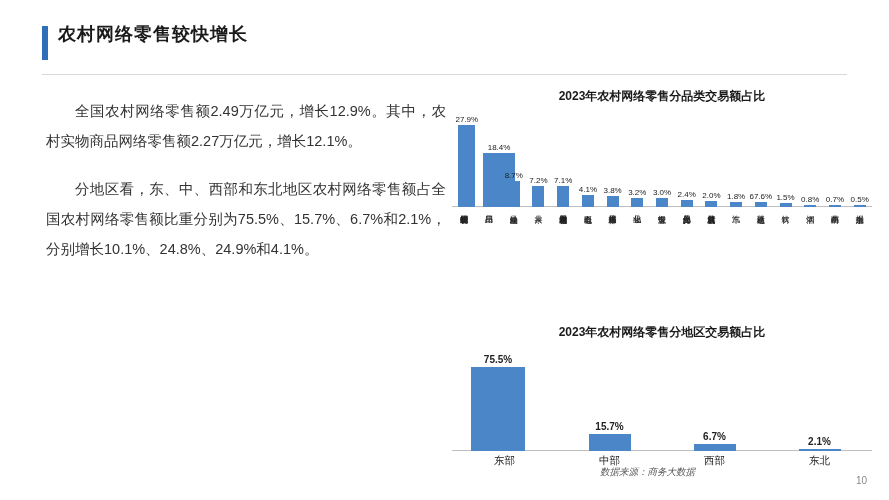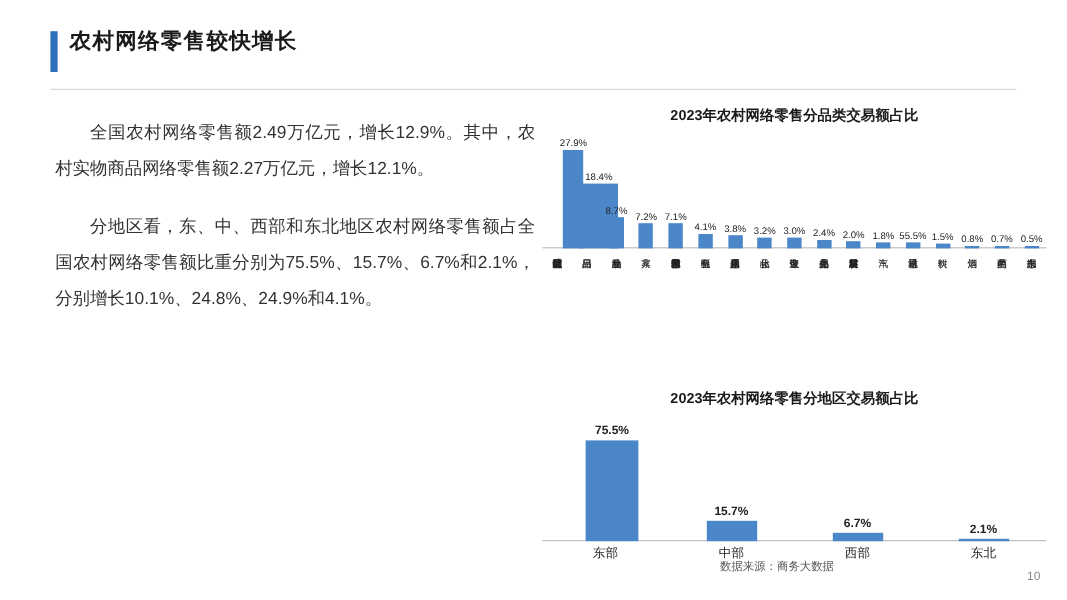--- a/index.html
+++ b/index.html
@@ -174,20 +174,21 @@
     text-align: center;
     transform: translateX(-50%);
     white-space: nowrap;
   }
 
   .source-note {
     position: absolute;
     left: 600px;
     top: 466px;
     font-size: 9.5px;
+    font-style: italic;
     color: #555555;
   }
   .page-num {
     position: absolute;
     right: 22px;
     bottom: 14px;
     font-size: 10px;
     color: #888888;
   }
 </style>
@@ -202,21 +203,21 @@
 
   <div class="text-col">
     <p class="para">全国农村网络零售额2.49万亿元，增长12.9%。其中，农村实物商品网络零售额2.27万亿元，增长12.1%。</p>
     <p class="para">分地区看，东、中、西部和东北地区农村网络零售额占全国农村网络零售额比重分别为75.5%、15.7%、6.7%和2.1%，分别增长10.1%、24.8%、24.9%和4.1%。</p>
   </div>
 
   <div class="chart-panel" id="chart-top">
     <div class="chart-title">2023年农村网络零售分品类交易额占比</div>
     <div class="plot-top">
       <div class="axis-line" style="bottom:0"></div>
-    <div class="bar-wrap" style="left: 6.35294px; width: 17px; margin-left: 11px;">
+    <div class="bar-wrap" style="left: 6.35294px; width: 17px;">
           <div class="bar-val">27.9%</div>
           <div class="bar" style="height: 82px; background: rgb(74, 134, 200);"></div>
         </div>
         <div class="bar-wrap" style="left: 31.0588px; width: 32px;">
           <div class="bar-val">18.4%</div>
           <div class="bar" style="height: 54.0789px; background: rgb(74, 134, 200);"></div>
         </div>
         <div class="bar-wrap" style="left: 55.7647px; width: 12px;">
           <div class="bar-val">8.7%</div>
           <div class="bar" style="height: 25.5699px; background: rgb(74, 134, 200);"></div>
@@ -251,21 +252,21 @@
         </div>
         <div class="bar-wrap" style="left: 253.412px; width: 12px;">
           <div class="bar-val">2.0%</div>
           <div class="bar" style="height: 5.87814px; background: rgb(74, 134, 200);"></div>
         </div>
         <div class="bar-wrap" style="left: 278.118px; width: 12px;">
           <div class="bar-val">1.8%</div>
           <div class="bar" style="height: 5.29032px; background: rgb(74, 134, 200);"></div>
         </div>
         <div class="bar-wrap" style="left: 302.824px; width: 12px;">
-          <div class="bar-val">55.5%</div>
+          <div class="bar-val">67.6%</div>
           <div class="bar" style="height: 4.70251px; background: rgb(74, 134, 200);"></div>
         </div>
         <div class="bar-wrap" style="left: 327.529px; width: 12px;">
           <div class="bar-val">1.5%</div>
           <div class="bar" style="height: 4.4086px; background: rgb(74, 134, 200);"></div>
         </div>
         <div class="bar-wrap" style="left: 352.235px; width: 12px;">
           <div class="bar-val">0.8%</div>
           <div class="bar" style="height: 2.35125px; background: rgb(74, 134, 200);"></div>
         </div>
@@ -296,21 +297,21 @@
         <div class="cat-top" style="left: 353.235px;">烟酒</div>
         <div class="cat-top" style="left: 377.941px;">中西药品</div>
         <div class="cat-top" style="left: 402.647px;">书报杂志</div>
       </div>
   </div>
 
   <div class="chart-panel" id="chart-bottom">
     <div class="chart-title">2023年农村网络零售分地区交易额占比</div>
     <div class="plot-bottom">
       <div class="axis-line" style="bottom:0"></div>
-    <div class="bar-wrap-b" style="left: 36px; width: 44px;">
+    <div class="bar-wrap-b" style="left: 19px; width: 54px;">
           <div class="bar-val-b">75.5%</div>
           <div class="bar" style="height: 84px; background: rgb(74, 134, 200);"></div>
         </div>
         <div class="bar-wrap-b" style="left: 136.5px; width: 42px;">
           <div class="bar-val-b">15.7%</div>
           <div class="bar" style="height: 17.4675px; background: rgb(74, 134, 200);"></div>
         </div>
         <div class="bar-wrap-b" style="left: 241.5px; width: 42px;">
           <div class="bar-val-b">6.7%</div>
           <div class="bar" style="height: 7.4543px; background: rgb(74, 134, 200);"></div>

